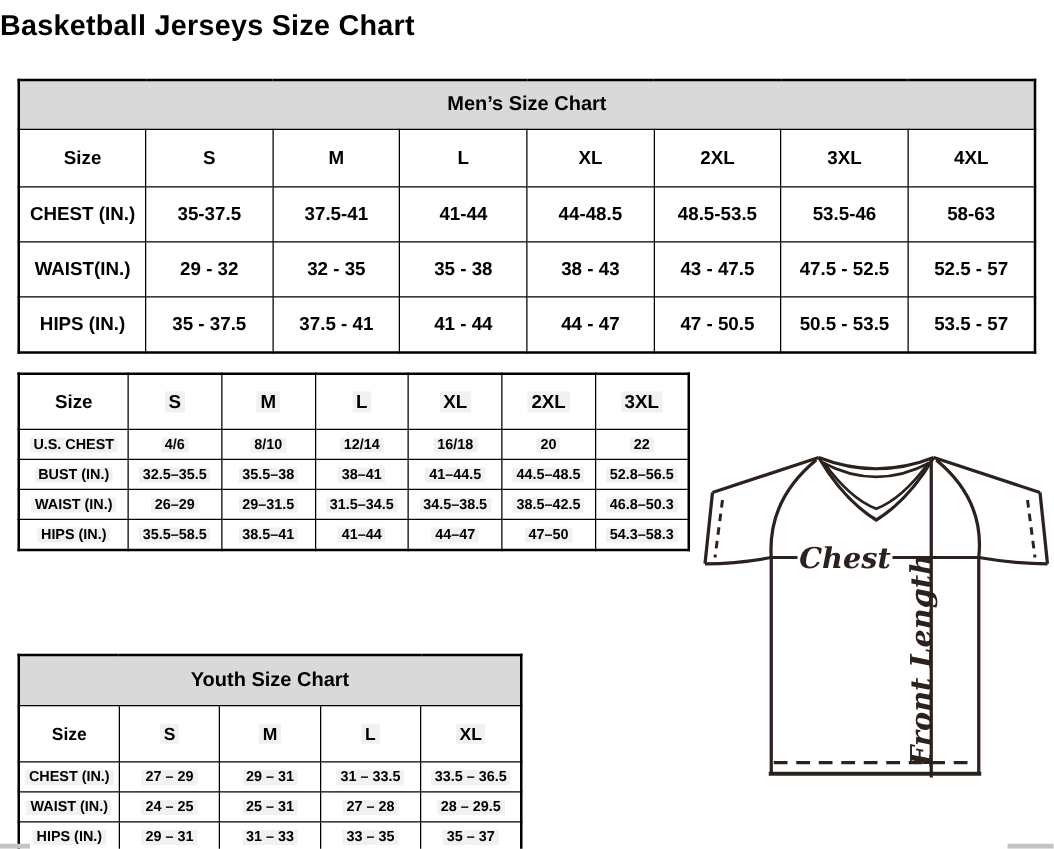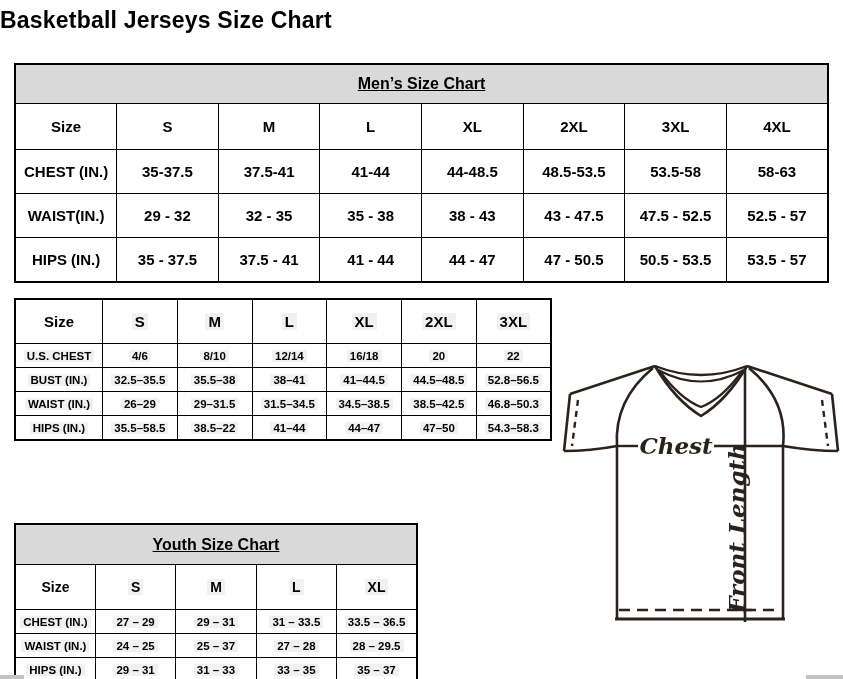--- a/index.html
+++ b/index.html
@@ -15,21 +15,20 @@
     position:absolute;border-collapse:collapse;table-layout:fixed;
     border:2px solid var(--table-border,#000);background:#fff;
   }
   .size-table th,.size-table td{
     border:1px solid var(--table-border,#000);
     text-align:center;font-weight:bold;vertical-align:middle;padding:0;
   }
   .size-table .band{
     background:var(--table-header-bg,#d9d9d9);
     border-bottom:1px solid var(--table-border,#000);
-    text-decoration:underline;
   }
   .hl{background:var(--highlight-bg,#f1f1f1);padding:0 3px;border-radius:1px;}
   .no-hl .hl{background:transparent;padding:0;}
 
   #mens{left:14px;top:63px;width:815px;}
   #mens .band{height:38px;font-size:16px;}
   #mens .size-row th{height:45px;font-size:15px;}
   #mens tbody td{height:43px;font-size:15px;}
   #mens .size-row th:first-child{width:119px;}
 
@@ -72,21 +71,21 @@
       </tr>
     </thead>
     <tbody>
       <tr>
         <td><span class="hl">CHEST (IN.)</span></td>
         <td><span class="hl">35-37.5</span></td>
         <td><span class="hl">37.5-41</span></td>
         <td><span class="hl">41-44</span></td>
         <td><span class="hl">44-48.5</span></td>
         <td><span class="hl">48.5-53.5</span></td>
-        <td><span class="hl">53.5-58</span></td>
+        <td><span class="hl">53.5-46</span></td>
         <td><span class="hl">58-63</span></td>
       </tr>
       <tr>
         <td><span class="hl">WAIST(IN.)</span></td>
         <td><span class="hl">29 - 32</span></td>
         <td><span class="hl">32 - 35</span></td>
         <td><span class="hl">35 - 38</span></td>
         <td><span class="hl">38 - 43</span></td>
         <td><span class="hl">43 - 47.5</span></td>
         <td><span class="hl">47.5 - 52.5</span></td>
@@ -141,21 +140,21 @@
         <td><span class="hl">26–29</span></td>
         <td><span class="hl">29–31.5</span></td>
         <td><span class="hl">31.5–34.5</span></td>
         <td><span class="hl">34.5–38.5</span></td>
         <td><span class="hl">38.5–42.5</span></td>
         <td><span class="hl">46.8–50.3</span></td>
       </tr>
       <tr>
         <td><span class="hl">HIPS (IN.)</span></td>
         <td><span class="hl">35.5–58.5</span></td>
-        <td><span class="hl">38.5–22</span></td>
+        <td><span class="hl">38.5–41</span></td>
         <td><span class="hl">41–44</span></td>
         <td><span class="hl">44–47</span></td>
         <td><span class="hl">47–50</span></td>
         <td><span class="hl">54.3–58.3</span></td>
       </tr>
     </tbody>
   </table>
 
 <table id="youth" class="size-table">
     <thead>
@@ -174,21 +173,21 @@
       <tr>
         <td><span class="hl">CHEST (IN.)</span></td>
         <td><span class="hl">27 – 29</span></td>
         <td><span class="hl">29 – 31</span></td>
         <td><span class="hl">31 – 33.5</span></td>
         <td><span class="hl">33.5 – 36.5</span></td>
       </tr>
       <tr>
         <td><span class="hl">WAIST (IN.)</span></td>
         <td><span class="hl">24 – 25</span></td>
-        <td><span class="hl">25 – 37</span></td>
+        <td><span class="hl">25 – 31</span></td>
         <td><span class="hl">27 – 28</span></td>
         <td><span class="hl">28 – 29.5</span></td>
       </tr>
       <tr>
         <td><span class="hl">HIPS (IN.)</span></td>
         <td><span class="hl">29 – 31</span></td>
         <td><span class="hl">31 – 33</span></td>
         <td><span class="hl">33 – 35</span></td>
         <td><span class="hl">35 – 37</span></td>
       </tr>

